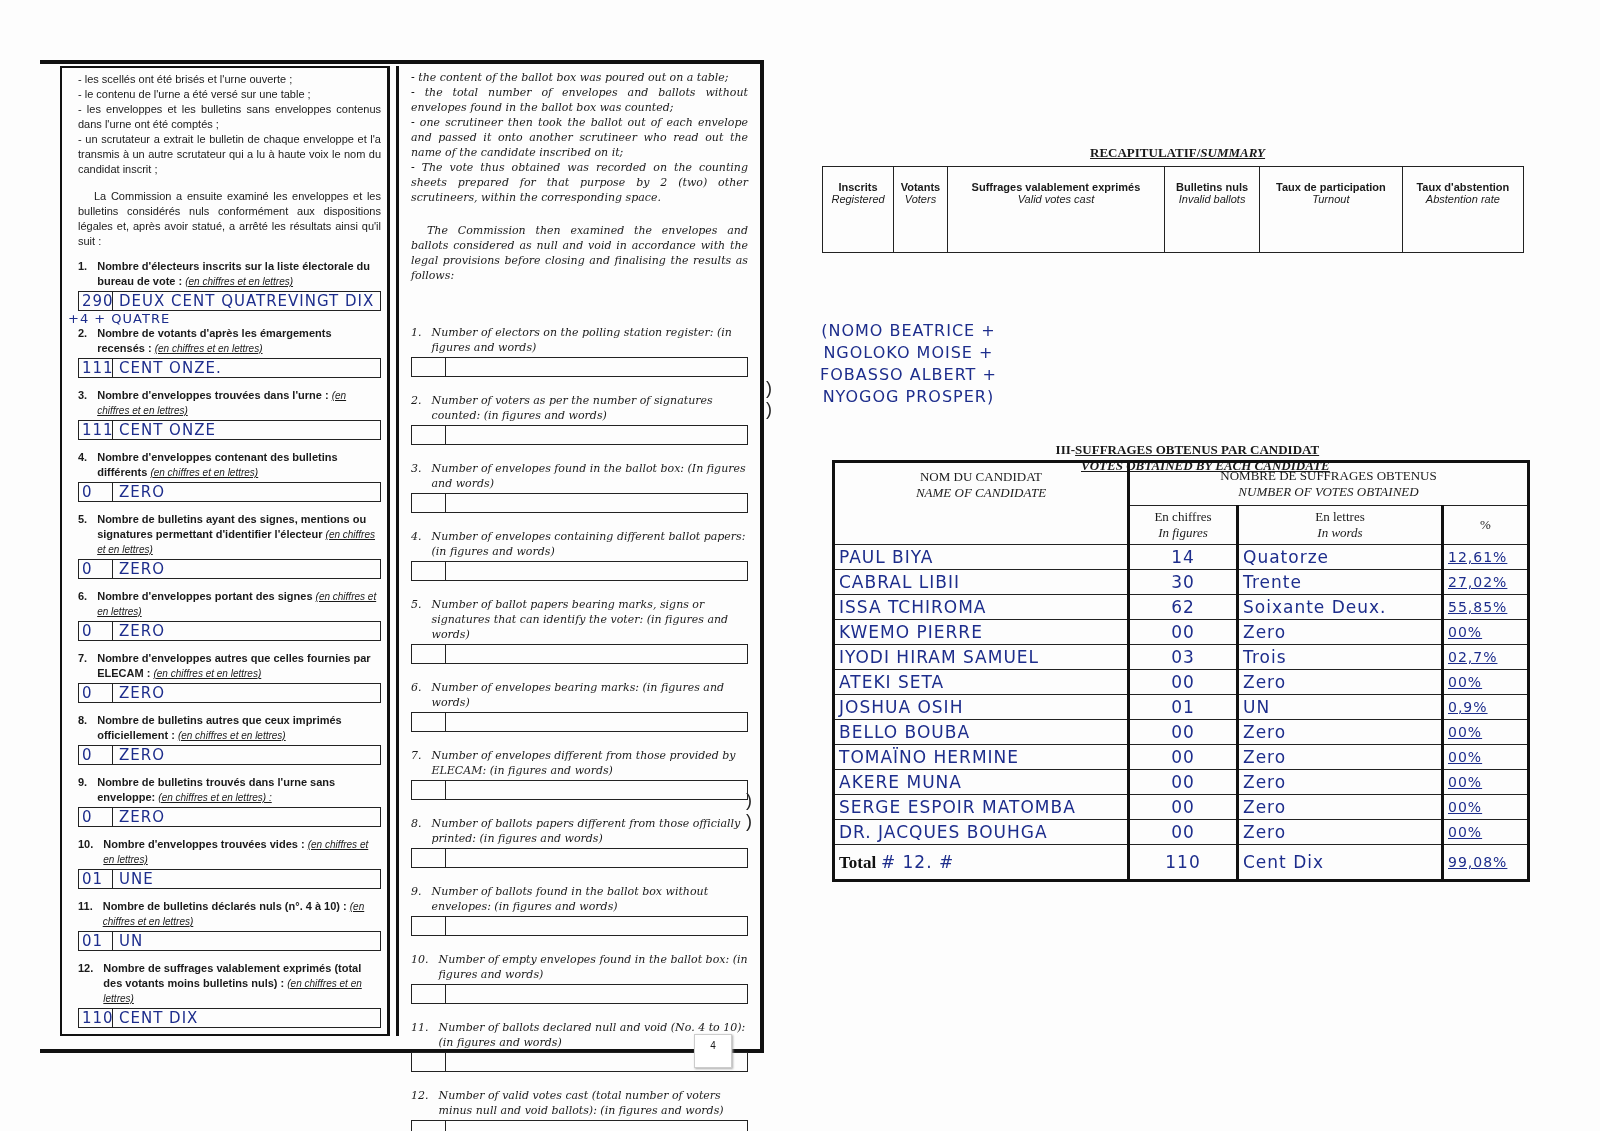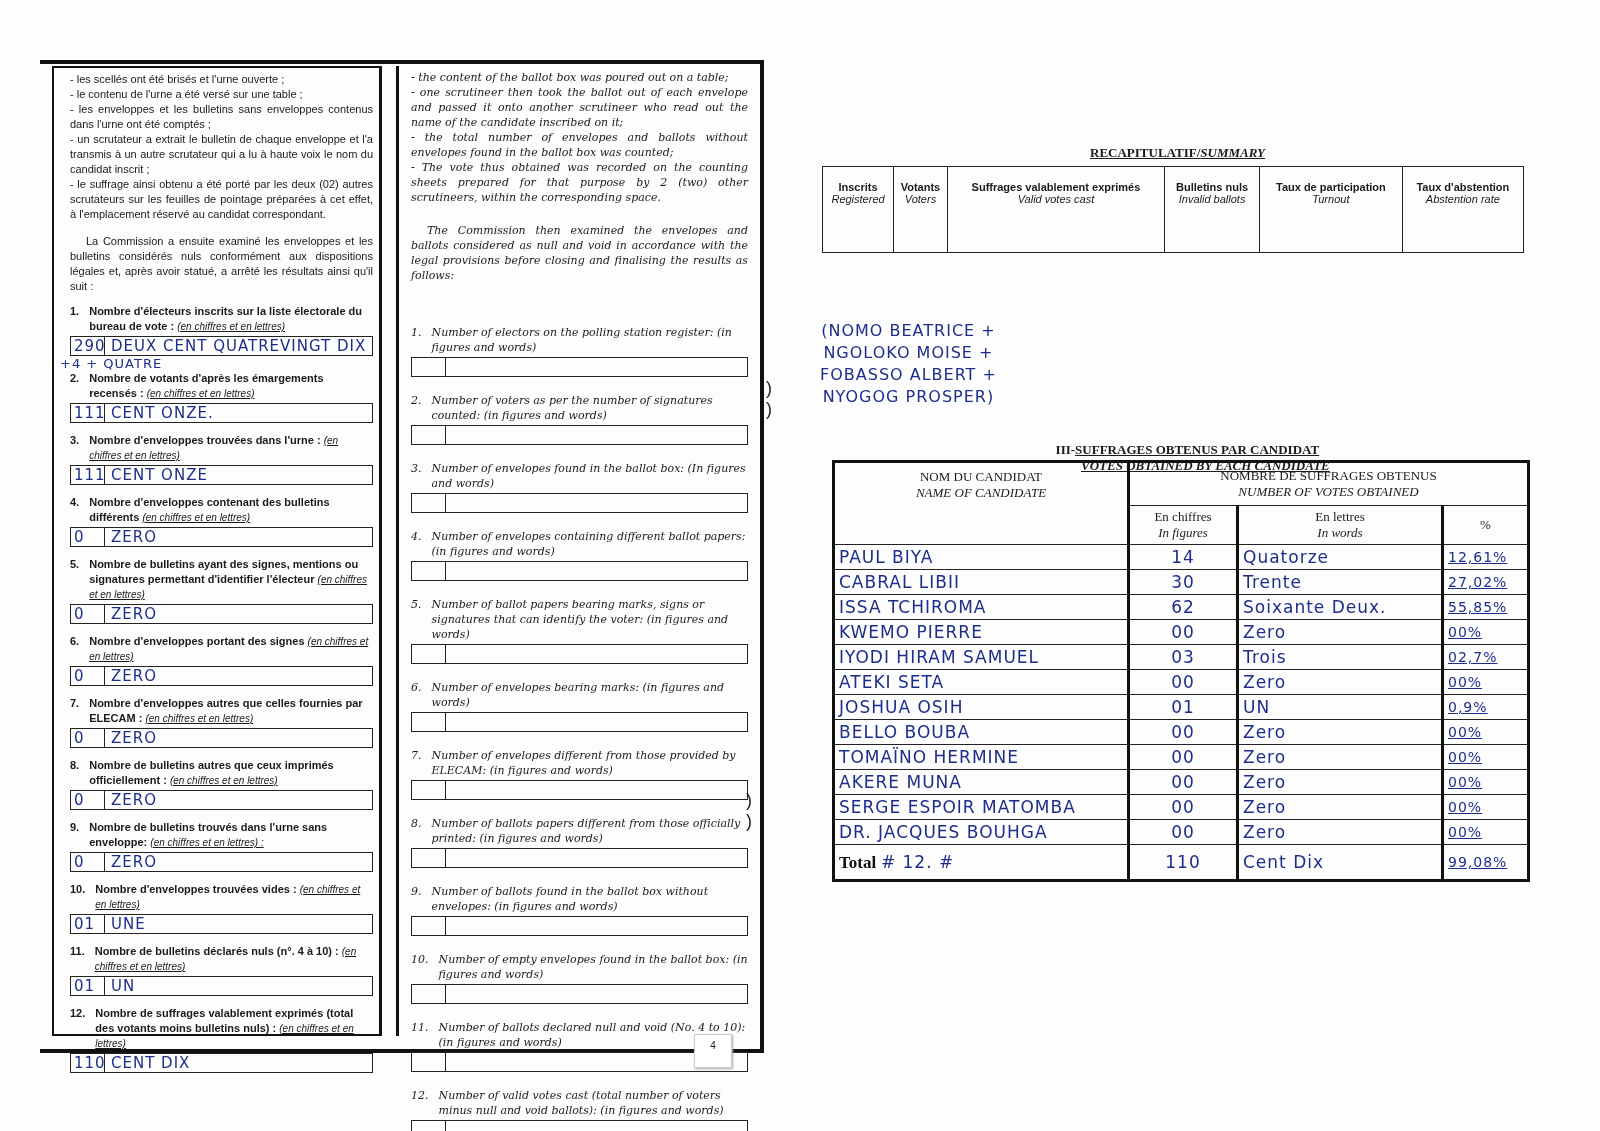--- a/index.html
+++ b/index.html
@@ -7,21 +7,21 @@
     width: 1600px; height: 1131px; background: #fdfdfd; position: relative; overflow: hidden;
     font-family: "Liberation Sans", sans-serif; color: #1a1a1a;
   }
   .hw { font-family: "DejaVu Sans", sans-serif; color: #1d2d8c; letter-spacing: 1px; }
   
   .left-frame {
     position: absolute; left: 40px; top: 60px; width: 720px; height: 985px;
     border-top: 4px solid #111; border-right: 4px solid #111; border-bottom: 4px solid #111;
   }
   .col-fr {
-    position: absolute; left: 52px; top: 66px; width: 330px; height: 970px;
+    position: absolute; left: 60px; top: 66px; width: 330px; height: 970px;
     border: 2px solid #111; border-right: 3px solid #111; box-sizing: border-box; padding: 4px 6px 0 16px;
     font-size: 11px; line-height: 15px;
   }
   .col-en {
     position: absolute; left: 396px; top: 66px; width: 360px; height: 970px;
     border-left: 3px solid #111; box-sizing: border-box; padding: 4px 8px 0 12px;
     font-size: 11px; line-height: 15px; font-style: italic; font-family: "DejaVu Serif", serif;
   }
   .bullet { margin: 0 0 0 0; text-align: justify; }
   .para { margin-top: 12px; text-indent: 16px; text-align: justify; }
@@ -76,21 +76,20 @@
 </head>
 <body>
 
 <div class="left-frame"></div>
 
 <div class="col-fr">
   <div class="bullet">- les scellés ont été brisés et l'urne ouverte ;</div>
   <div class="bullet">- le contenu de l'urne a été versé sur une table ;</div>
   <div class="bullet">- les enveloppes et les bulletins sans enveloppes contenus dans l'urne ont été comptés ;</div>
   <div class="bullet">- un scrutateur a extrait le bulletin de chaque enveloppe et l'a transmis à un autre scrutateur qui a lu à haute voix le nom du candidat inscrit ;</div>
-  <div class="bullet">- le suffrage ainsi obtenu a été porté par les deux (02) autres scrutateurs sur les feuilles de pointage préparées à cet effet, à l'emplacement réservé au candidat correspondant.</div>
   <div class="para">La Commission a ensuite examiné les enveloppes et les bulletins considérés nuls conformément aux dispositions légales et, après avoir statué, a arrêté les résultats ainsi qu'il suit :</div>
 
   <div class="q">
     <div class="label">
         <span>1.</span>
         <span><span>Nombre d'électeurs inscrits sur la liste électorale du bureau de vote :</span> <span class="sub">(en chiffres et en lettres)</span></span>
       </div>
     <div class="box">
         <span class="fig hw">290</span>
         <span class="wrd hw">DEUX CENT QUATREVINGT DIX</span>
@@ -204,22 +203,22 @@
       </div>
     <div class="box">
         <span class="fig hw">110</span>
         <span class="wrd hw">CENT DIX</span>
       </div>
   </div>
 </div>
 
 <div class="col-en">
   <div class="bullet">- the content of the ballot box was poured out on a table;</div>
+  <div class="bullet">- the total number of envelopes and ballots without envelopes found in the ballot box was counted;</div>
   <div class="bullet">- one scrutineer then took the ballot out of each envelope and passed it onto another scrutineer who read out the name of the candidate inscribed on it;</div>
-  <div class="bullet">- the total number of envelopes and ballots without envelopes found in the ballot box was counted;</div>
   <div class="bullet">- The vote thus obtained was recorded on the counting sheets prepared for that purpose by 2 (two) other scrutineers, within the corresponding space.</div>
   <div class="para" style="margin-top:18px">The Commission then examined the envelopes and ballots considered as null and void in accordance with the legal provisions before closing and finalising the results as follows:</div>
 
   <div class="q" style="margin-top:42px">
       <div class="label">
         <span>1.</span>
         <span>Number of electors on the polling station register: (in figures and words)</span>
       </div>
       <div class="box">
         <span class="fig"></span>

